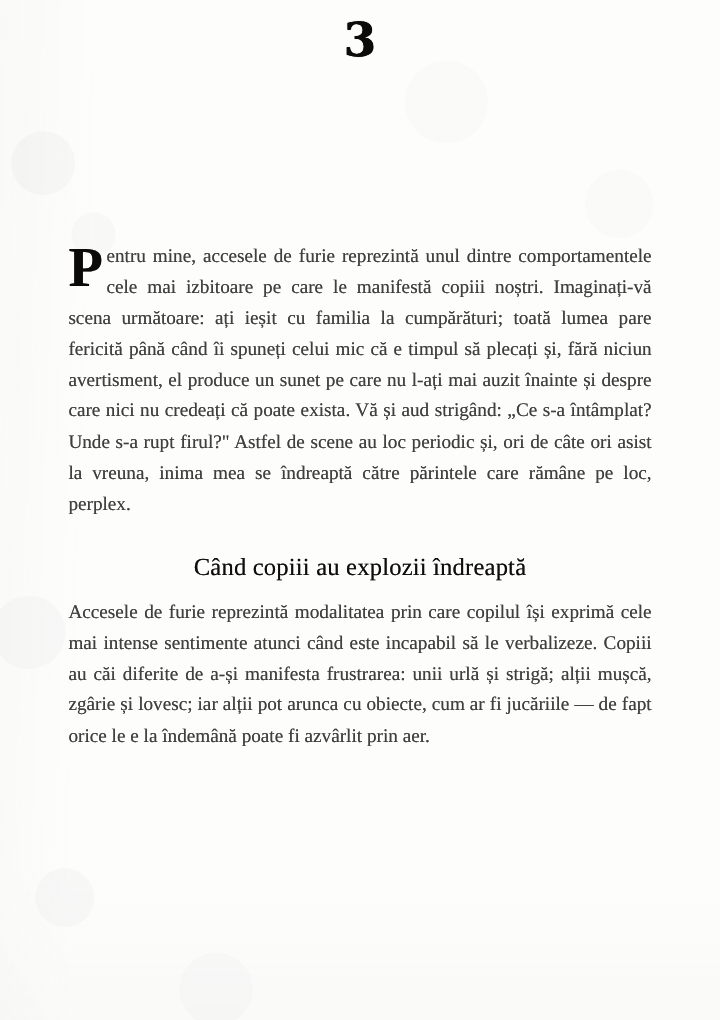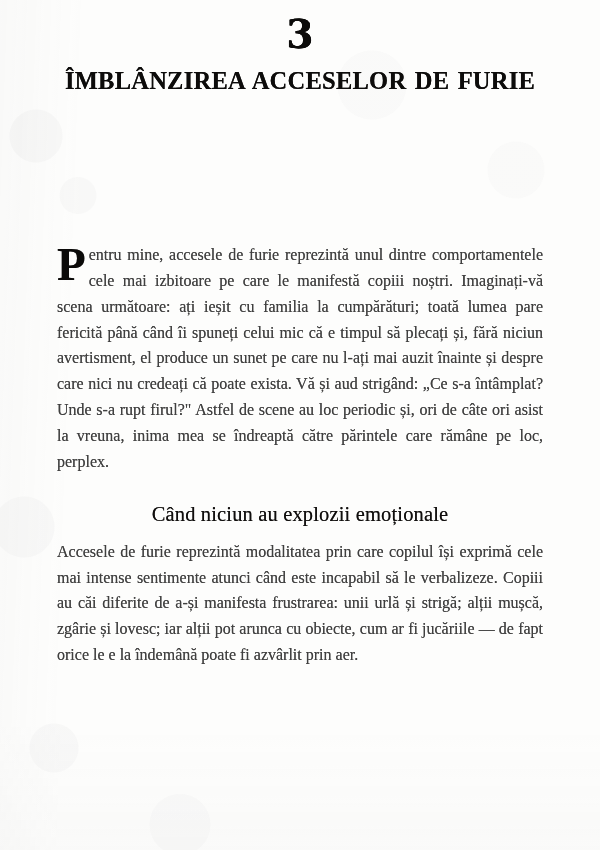--- a/index.html
+++ b/index.html
@@ -127,26 +127,25 @@
 
 <div class="page">
 
   <div class="paper-grain"></div>
 
   <div class="content">
 
     <div>
       <p class="chapter-number">3</p>
 
-      <h1 class="chapter-title">ÎMBLÂNZIREA ACCESELOR DE FURIE</h1>
     </div>
 
     <div class="body-block">
       <p class="body-text opening">Pentru mine, accesele de furie reprezintă unul dintre comportamentele cele mai izbitoare pe care le manifestă copiii noștri. Imaginați-vă scena următoare: ați ieșit cu familia la cumpărături; toată lumea pare fericită până când îi spuneți celui mic că e timpul să plecați și, fără niciun avertisment, el produce un sunet pe care nu l-ați mai auzit înainte și despre care nici nu credeați că poate exista. Vă și aud strigând: „Ce s-a întâmplat? Unde s-a rupt firul?" Astfel de scene au loc periodic și, ori de câte ori asist la vreuna, inima mea se îndreaptă către părintele care rămâne pe loc, perplex.</p>
     </div>
 
-    <h2 class="section-heading">Când niciun au explozii emoționale</h2>
+    <h2 class="section-heading">Când copiii au explozii îndreaptă</h2>
 
     <p class="body-text">Accesele de furie reprezintă modalitatea prin care copilul își exprimă cele mai intense sentimente atunci când este incapabil să le verbalizeze. Copiii au căi diferite de a-și manifesta frustrarea: unii urlă și strigă; alții mușcă, zgârie și lovesc; iar alții pot arunca cu obiecte, cum ar fi jucăriile — de fapt orice le e la îndemână poate fi azvârlit prin aer.</p>
 
 
   </div>
 </div>
 
 </body></html>

